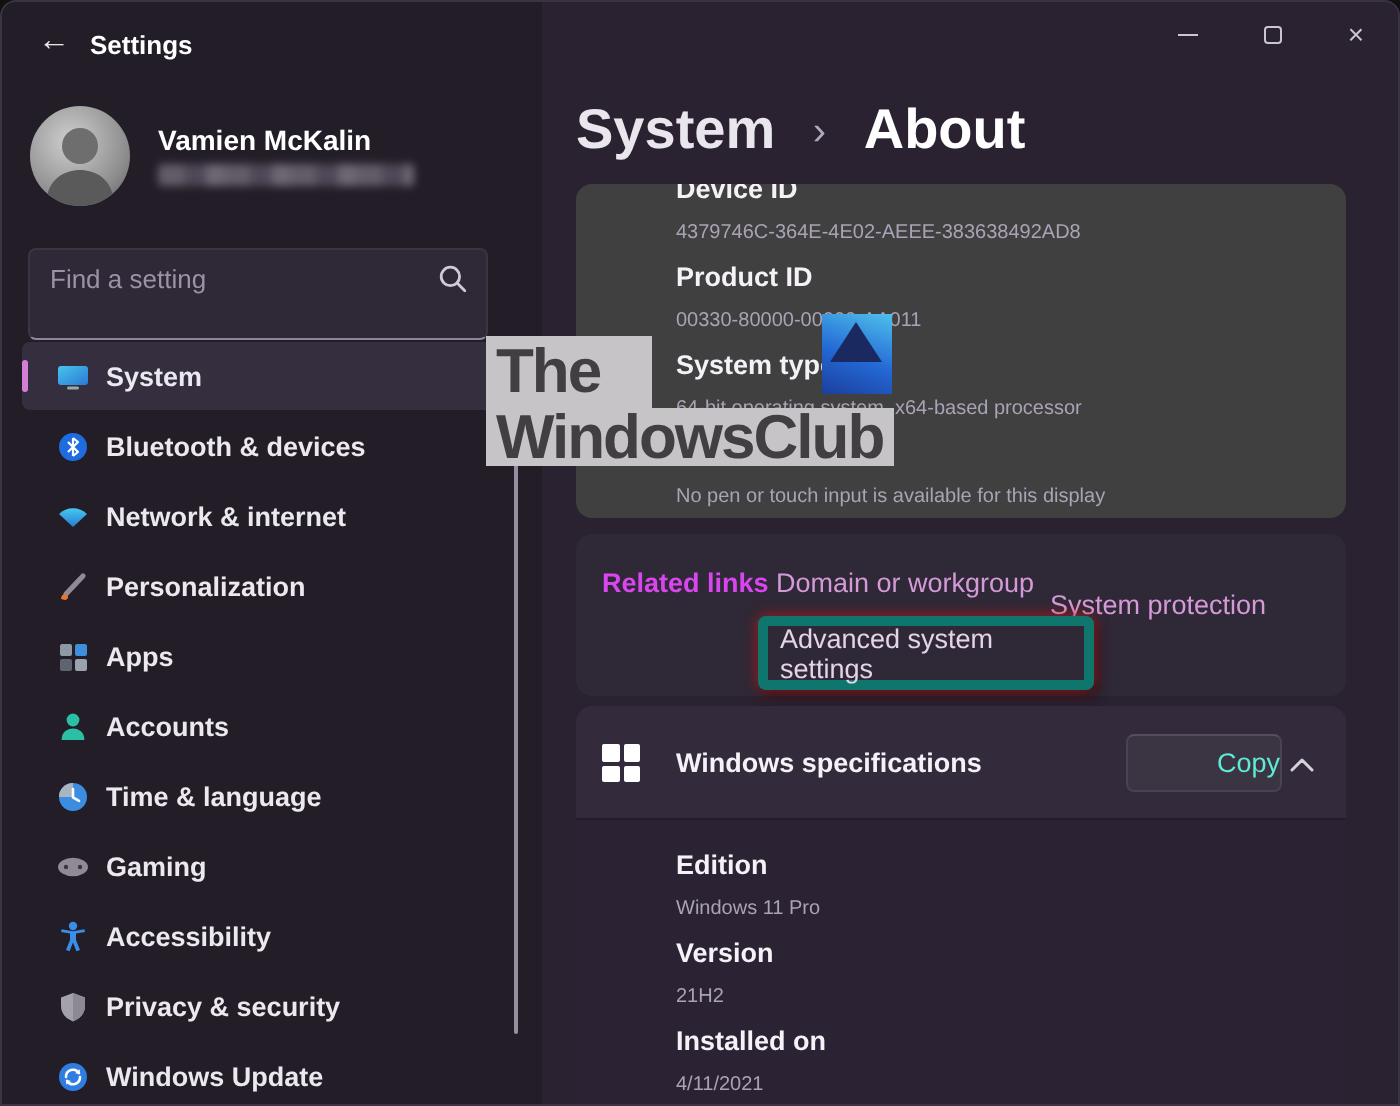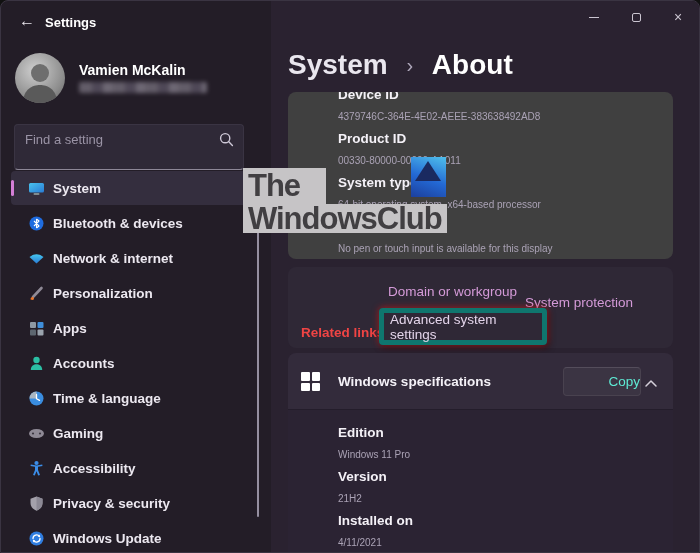--- a/index.html
+++ b/index.html
@@ -59,21 +59,21 @@
   .bc-current { font-weight:700; color:#ffffff; }
 
   .card1 { position:absolute; left:287px; top:91px; width:385px; height:167px;
            background:#404040; border-radius:8px; overflow:hidden; z-index:1; }
   .card1-inner { margin:-8px 0 0 50px; }
   .fld-label { font-size:13.5px; font-weight:600; color:#f4f1f7; line-height:22px; }
   .fld-value { font-size:10px; font-weight:400; color:#aaa2b5; line-height:22px; }
 
   .card-related { position:absolute; left:287px; top:266px; width:385px; height:81px;
                   background:#2f2836; border-radius:8px; z-index:1; }
-  .rel-label { position:absolute; left:13px; top:17px; font-size:13.5px; font-weight:700; color:#ef4444;margin-top:41px; }
+  .rel-label { position:absolute; left:13px; top:17px; font-size:13.5px; font-weight:700; color:#d946ef; }
   .rel-link { position:absolute; top:17px; font-size:13.5px; color:#d49ad8; cursor:default; }
   .rel-link.l1 { left:100px; } .rel-link.l2 { left:237px;margin-top:11px; }
   .red-box { position:absolute; left:91px; top:41px; width:168px; height:37px;
              border:5px solid #0f766e; border-radius:4px;
              box-shadow:0 0 7px rgba(225,25,25,.75), 2px 3px 6px rgba(0,0,0,.55);
              display:flex; align-items:center; padding-left:6px; }
   .adv-link { font-size:13.5px; color:#e3d4ea; }
 
   .card2 { position:absolute; left:287px; top:352px; width:385px; height:201px;
            background:#2b2333; border-radius:8px 8px 0 0; overflow:hidden; z-index:1; }

